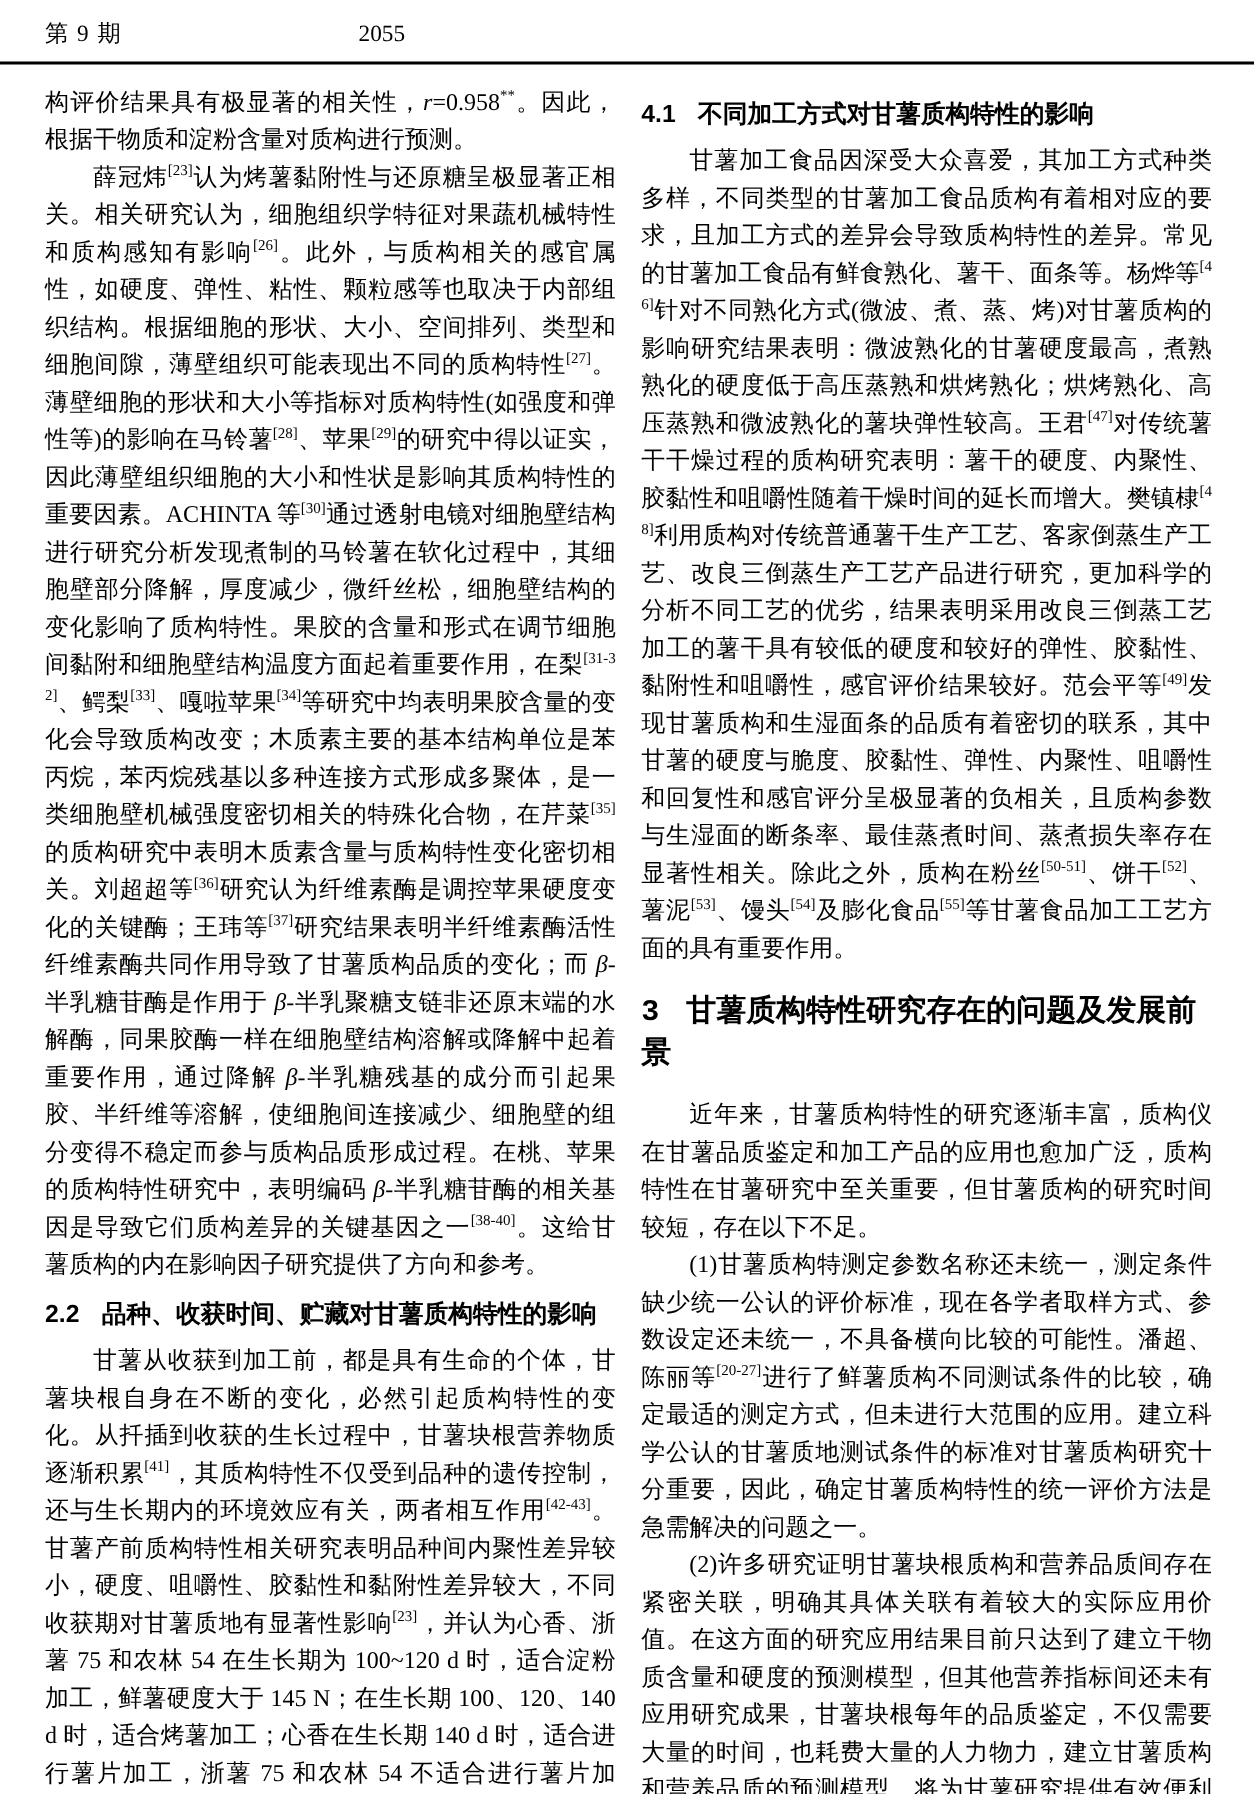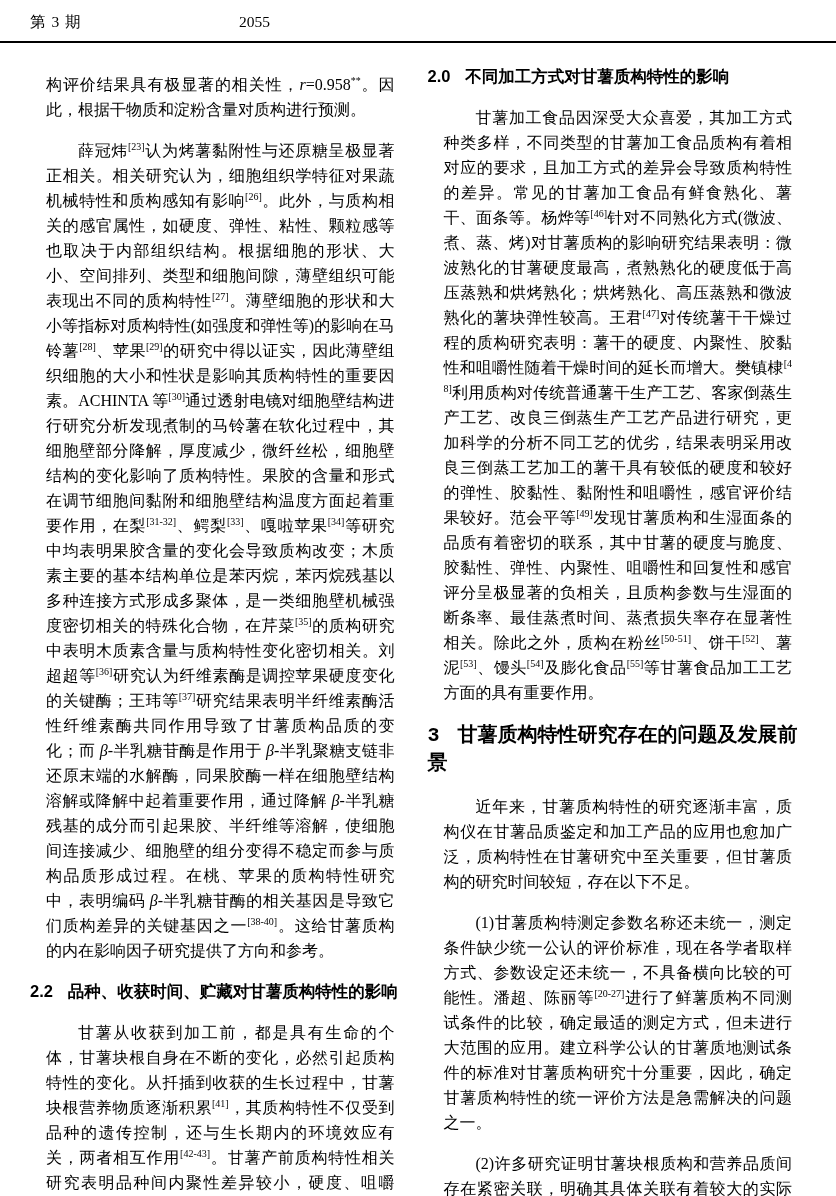--- a/index.html
+++ b/index.html
@@ -24,21 +24,21 @@
   .running-title { flex: 1; text-align: center; letter-spacing: 0.5px; }
   .page-number { width: 120px; text-align: right; }
   .content-columns {
     display: flex;
     gap: 17px;
     padding: 13px 28px 0 30px;
     box-sizing: border-box;
   }
   .column { flex: 1; min-width: 0; }
   .para {
-    margin: 16px;
+    margin: 0;
     font-size: 16px;
     line-height: 25px;
     text-align: justify;
     word-break: break-all;
   }
   .indent { text-indent: 2em; }
   .para sup {
     font-size: 10px;
     line-height: 0;
     vertical-align: super;
@@ -62,38 +62,38 @@
     text-align: left;
   }
   .heading-num { margin-right: 0.9em; }
 </style>
 </head>
 <body>
 
 <div class="page">
 
   <div class="page-header">
-    <span class="issue-label">第 3 期</span>
+    <span class="issue-label">第 9 期</span>
     <span class="page-number">2055</span>
   </div>
 
   <div class="content-columns">
 
     <div class="column">
       <p class="para">构评价结果具有极显著的相关性，<i>r</i>=0.958<sup>**</sup>。因此，根据干物质和淀粉含量对质构进行预测。</p>
       <p class="para indent">薛冠炜<sup>[23]</sup>认为烤薯黏附性与还原糖呈极显著正相关。相关研究认为，细胞组织学特征对果蔬机械特性和质构感知有影响<sup>[26]</sup>。此外，与质构相关的感官属性，如硬度、弹性、粘性、颗粒感等也取决于内部组织结构。根据细胞的形状、大小、空间排列、类型和细胞间隙，薄壁组织可能表现出不同的质构特性<sup>[27]</sup>。薄壁细胞的形状和大小等指标对质构特性(如强度和弹性等)的影响在马铃薯<sup>[28]</sup>、苹果<sup>[29]</sup>的研究中得以证实，因此薄壁组织细胞的大小和性状是影响其质构特性的重要因素。ACHINTA 等<sup>[30]</sup>通过透射电镜对细胞壁结构进行研究分析发现煮制的马铃薯在软化过程中，其细胞壁部分降解，厚度减少，微纤丝松，细胞壁结构的变化影响了质构特性。果胶的含量和形式在调节细胞间黏附和细胞壁结构温度方面起着重要作用，在梨<sup>[31-32]</sup>、鳄梨<sup>[33]</sup>、嘎啦苹果<sup>[34]</sup>等研究中均表明果胶含量的变化会导致质构改变；木质素主要的基本结构单位是苯丙烷，苯丙烷残基以多种连接方式形成多聚体，是一类细胞壁机械强度密切相关的特殊化合物，在芹菜<sup>[35]</sup>的质构研究中表明木质素含量与质构特性变化密切相关。刘超超等<sup>[36]</sup>研究认为纤维素酶是调控苹果硬度变化的关键酶；王玮等<sup>[37]</sup>研究结果表明半纤维素酶活性纤维素酶共同作用导致了甘薯质构品质的变化；而 <i>β</i>-半乳糖苷酶是作用于 <i>β</i>-半乳聚糖支链非还原末端的水解酶，同果胶酶一样在细胞壁结构溶解或降解中起着重要作用，通过降解 <i>β</i>-半乳糖残基的成分而引起果胶、半纤维等溶解，使细胞间连接减少、细胞壁的组分变得不稳定而参与质构品质形成过程。在桃、苹果的质构特性研究中，表明编码 <i>β</i>-半乳糖苷酶的相关基因是导致它们质构差异的关键基因之一<sup>[38-40]</sup>。这给甘薯质构的内在影响因子研究提供了方向和参考。</p>
       <h3 class="sub-heading">
         <span class="heading-num">2.2</span><span>品种、收获时间、贮藏对甘薯质构特性的影响</span>
       </h3>
       <p class="para indent">甘薯从收获到加工前，都是具有生命的个体，甘薯块根自身在不断的变化，必然引起质构特性的变化。从扦插到收获的生长过程中，甘薯块根营养物质逐渐积累<sup>[41]</sup>，其质构特性不仅受到品种的遗传控制，还与生长期内的环境效应有关，两者相互作用<sup>[42-43]</sup>。甘薯产前质构特性相关研究表明品种间内聚性差异较小，硬度、咀嚼性、胶黏性和黏附性差异较大，不同收获期对甘薯质地有显著性影响<sup>[23]</sup>，并认为心香、浙薯 75 和农林 54 在生长期为 100~120 d 时，适合淀粉加工，鲜薯硬度大于 145 N；在生长期 100、120、140 d 时，适合烤薯加工；心香在生长期 140 d 时，适合进行薯片加工，浙薯 75 和农林 54 不适合进行薯片加工。甘薯贮藏期质构研究表明：薯块的硬度和黏附性、咀嚼性在贮藏期呈下降趋势，且在储藏的后期薯块质构特性变化较缓，薯块的黏附性和咀嚼性随着薯块的增大而增加。甘</p>
     </div>
 
     <div class="column">
       <h3 class="sub-heading">
-        <span class="heading-num">2.0</span><span>不同加工方式对甘薯质构特性的影响</span>
+        <span class="heading-num">4.1</span><span>不同加工方式对甘薯质构特性的影响</span>
       </h3>
       <p class="para indent">甘薯加工食品因深受大众喜爱，其加工方式种类多样，不同类型的甘薯加工食品质构有着相对应的要求，且加工方式的差异会导致质构特性的差异。常见的甘薯加工食品有鲜食熟化、薯干、面条等。杨烨等<sup>[46]</sup>针对不同熟化方式(微波、煮、蒸、烤)对甘薯质构的影响研究结果表明：微波熟化的甘薯硬度最高，煮熟熟化的硬度低于高压蒸熟和烘烤熟化；烘烤熟化、高压蒸熟和微波熟化的薯块弹性较高。王君<sup>[47]</sup>对传统薯干干燥过程的质构研究表明：薯干的硬度、内聚性、胶黏性和咀嚼性随着干燥时间的延长而增大。樊镇棣<sup>[48]</sup>利用质构对传统普通薯干生产工艺、客家倒蒸生产工艺、改良三倒蒸生产工艺产品进行研究，更加科学的分析不同工艺的优劣，结果表明采用改良三倒蒸工艺加工的薯干具有较低的硬度和较好的弹性、胶黏性、黏附性和咀嚼性，感官评价结果较好。范会平等<sup>[49]</sup>发现甘薯质构和生湿面条的品质有着密切的联系，其中甘薯的硬度与脆度、胶黏性、弹性、内聚性、咀嚼性和回复性和感官评分呈极显著的负相关，且质构参数与生湿面的断条率、最佳蒸煮时间、蒸煮损失率存在显著性相关。除此之外，质构在粉丝<sup>[50-51]</sup>、饼干<sup>[52]</sup>、薯泥<sup>[53]</sup>、馒头<sup>[54]</sup>及膨化食品<sup>[55]</sup>等甘薯食品加工工艺方面的具有重要作用。</p>
       <h2 class="main-heading">
         <span class="heading-num">3</span><span>甘薯质构特性研究存在的问题及发展前景</span>
       </h2>
       <p class="para indent">近年来，甘薯质构特性的研究逐渐丰富，质构仪在甘薯品质鉴定和加工产品的应用也愈加广泛，质构特性在甘薯研究中至关重要，但甘薯质构的研究时间较短，存在以下不足。</p>
       <p class="para indent">(1)甘薯质构特测定参数名称还未统一，测定条件缺少统一公认的评价标准，现在各学者取样方式、参数设定还未统一，不具备横向比较的可能性。潘超、陈丽等<sup>[20-27]</sup>进行了鲜薯质构不同测试条件的比较，确定最适的测定方式，但未进行大范围的应用。建立科学公认的甘薯质地测试条件的标准对甘薯质构研究十分重要，因此，确定甘薯质构特性的统一评价方法是急需解决的问题之一。</p>
       <p class="para indent">(2)许多研究证明甘薯块根质构和营养品质间存在紧密关联，明确其具体关联有着较大的实际应用价值。在这方面的研究应用结果目前只达到了建立干物质含量和硬度的预测模型，但其他营养指标间还未有应用研究成果，甘薯块根每年的品质鉴定，不仅需要大量的时间，也耗费大量的人力物力，建立甘薯质构和营养品质的预测模型，将为甘薯研究提供有效便利的手段。例如 YOON 等研究表明甘薯块根质构品质特性与淀粉含量显著相关且质构参</p>
     </div>
 

